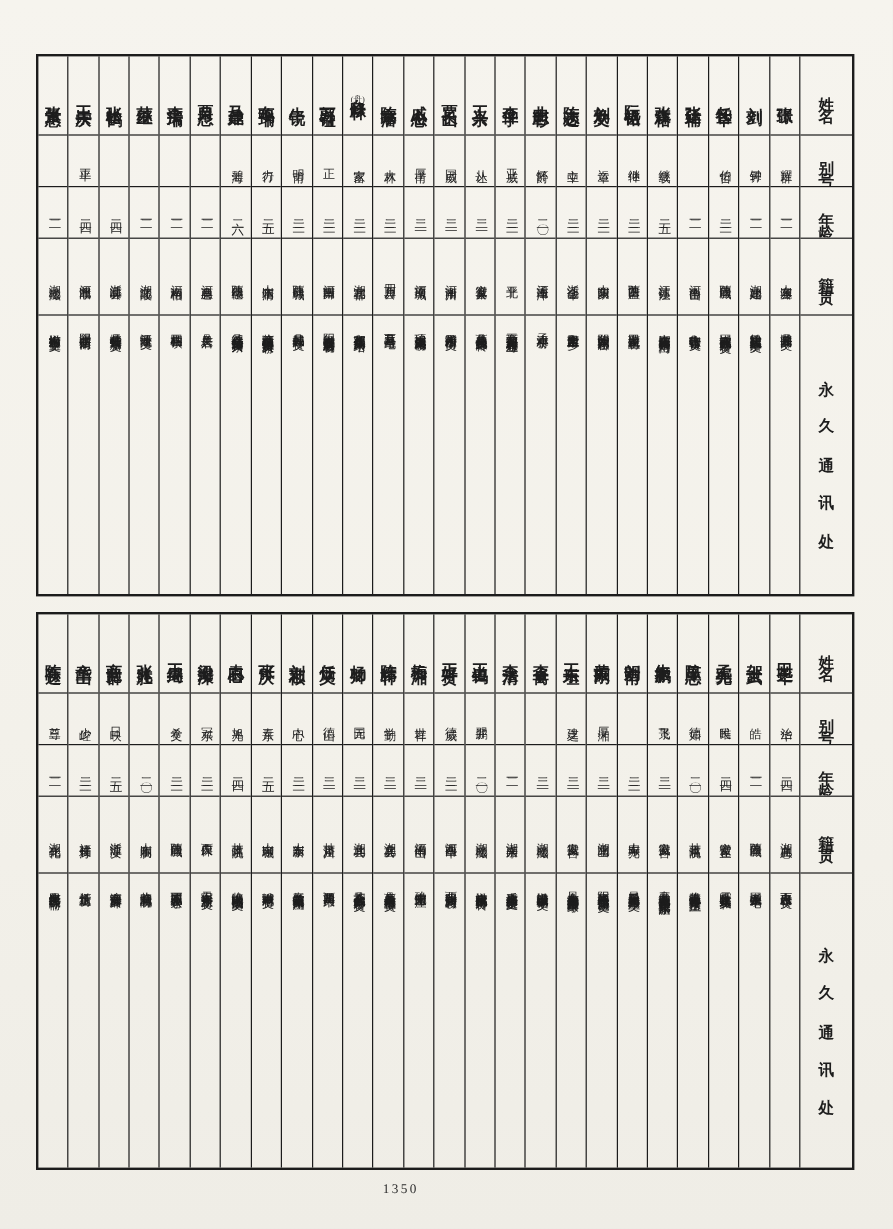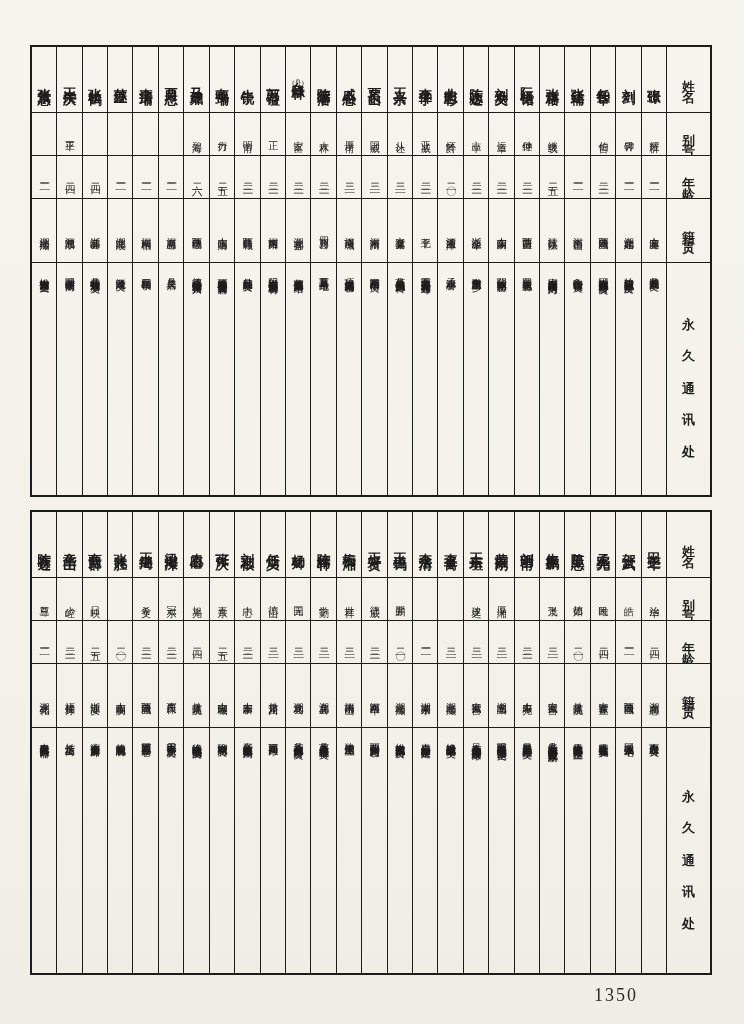--- a/index.html
+++ b/index.html
@@ -50,23 +50,23 @@
   }
   .name    { font-size: 13.5px; font-weight: bold; letter-spacing: 2px; }
   .note    { font-size: 7px; margin-top: 1px; color: #2a2a2a; }
   .alias   { font-size: 10px; letter-spacing: 1.5px; }
   .age     { font-size: 10.5px; letter-spacing: 2.5px; }
   .native  { font-size: 10px; letter-spacing: 1px; }
   .address { font-size: 10px; letter-spacing: 0.5px; }
   .hdr-label { font-weight: bold; font-size: 13px; letter-spacing: 10px; }
   .hdr-tall  { letter-spacing: 32px; padding-top: 14px; }
   .pageno {
-    text-align: right;
+    text-align: center;
     padding: 10px 74px 0 0;
-    font-size: 18px;
+    font-size: 11px;
     letter-spacing: 2px;
     color: #2b2b2b;
   }
 </style>
 </head>
 <body>
 
 <div class="sheet">
 
   <div class="dtable t-top">

